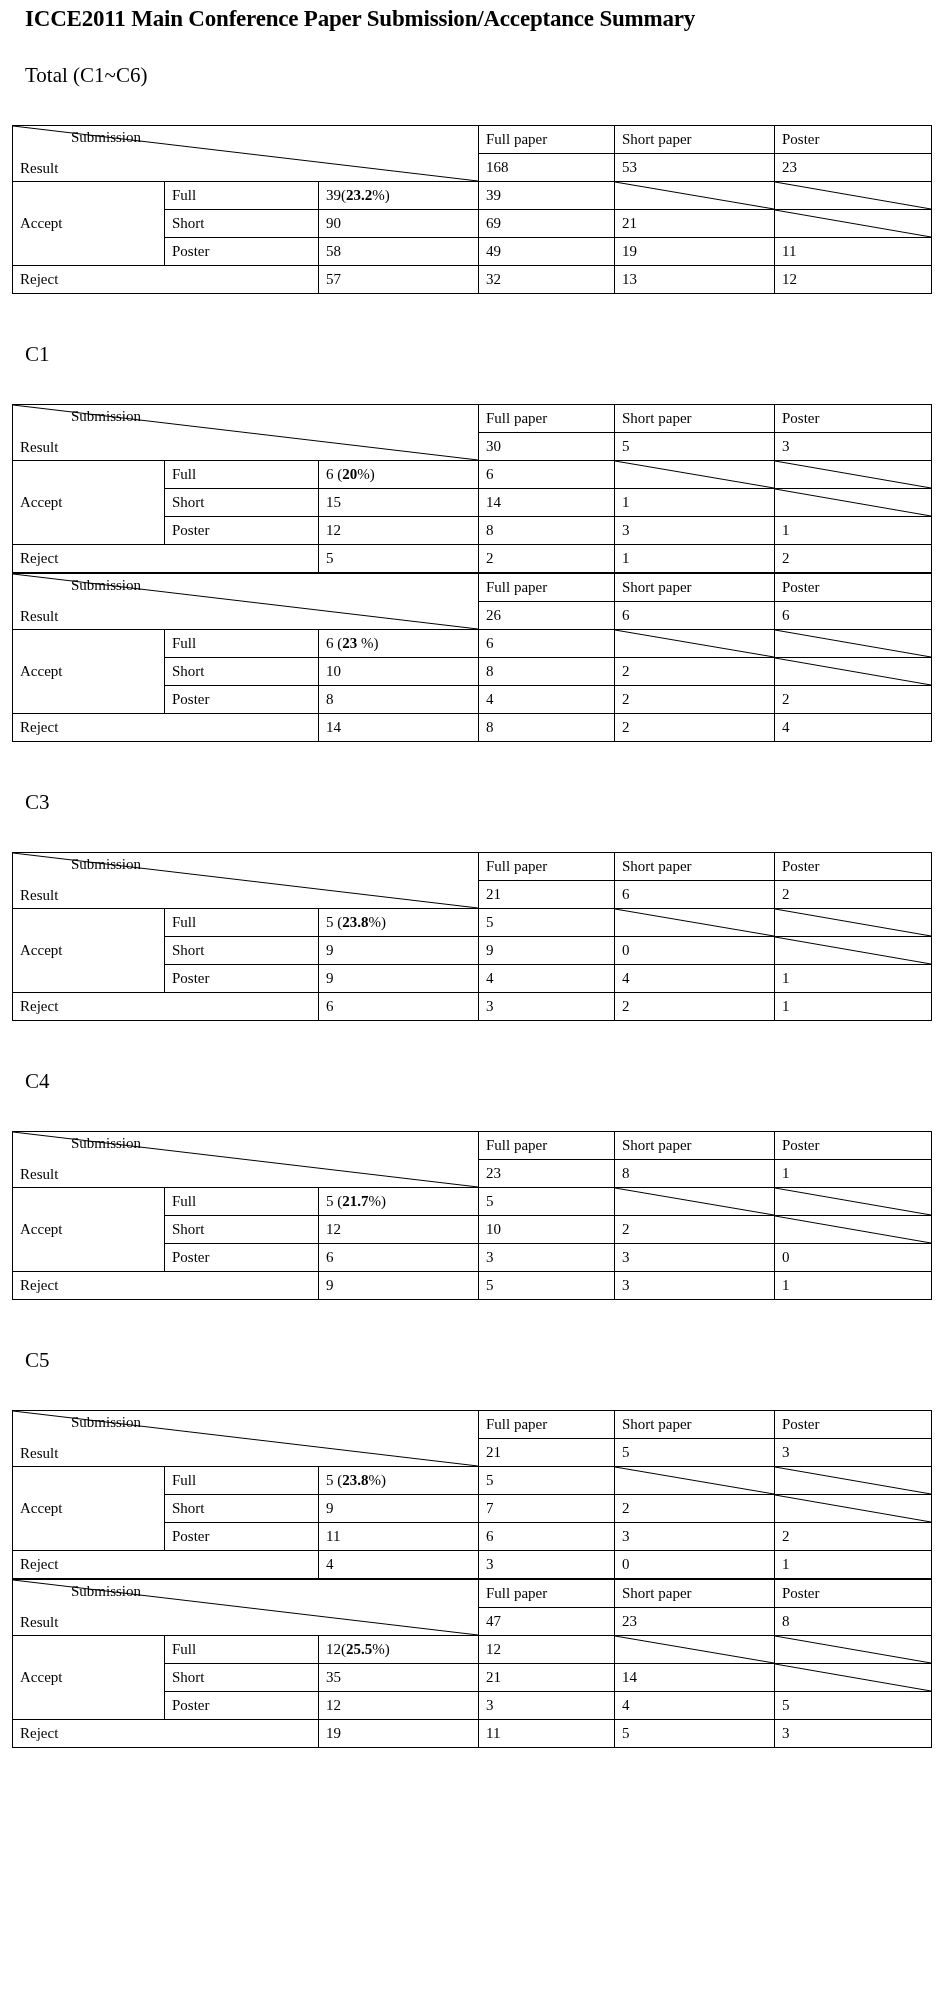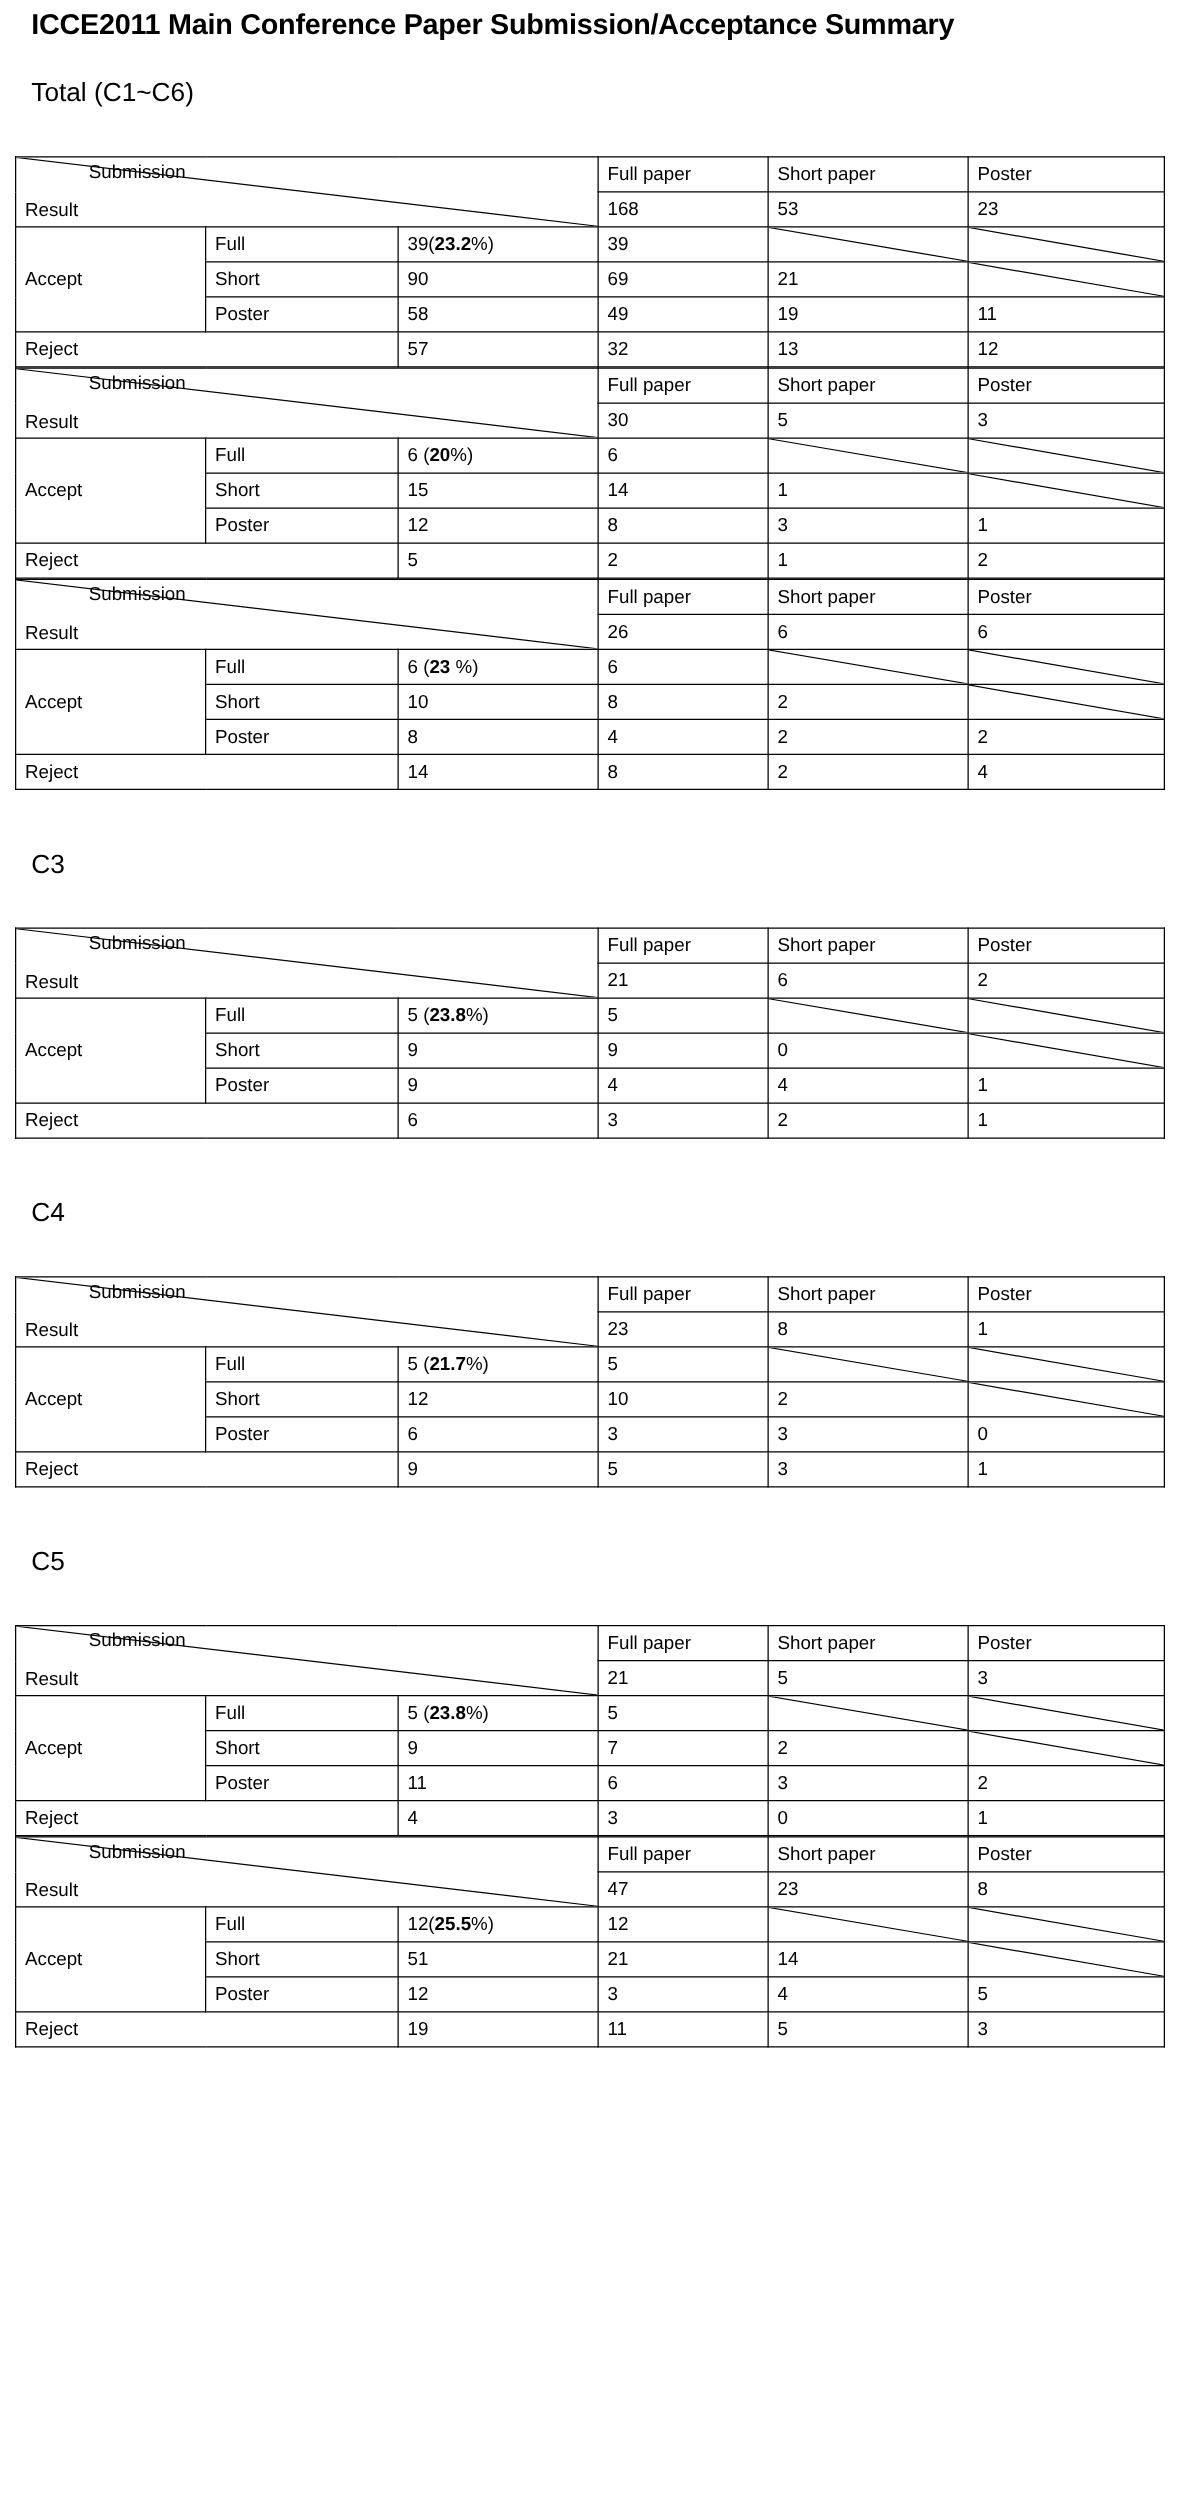--- a/index.html
+++ b/index.html
@@ -5,20 +5,21 @@
   * { box-sizing: border-box; }
   html, body {
     margin: 0; padding: 0;
     background: #ffffff;
     color: #000000;
     font-family: "Liberation Sans", sans-serif;
   }
   .page {
     width: 804px;
     padding: 5px 10px 20px 12px;
+    font-family: Liberation Serif, serif;
   }
   .doc-title {
     font-size: 23px;
     font-weight: bold;
     line-height: 28px;
     margin: 0 0 30px 13px;
     letter-spacing: -0.2px;
   }
   .section-heading {
     font-size: 21px;
@@ -143,20 +144,21 @@
           <td>57</td>
           <td>32</td>
           <td>13</td>
           <td>12</td>
         </tr>
       </tbody>
     </table>
   </div>
 
   <div class="section">
+    <h2 class="section-heading">C1</h2>
     <table class="summary-table">
       <colgroup>
         <col style="width:152px">
             <col style="width:154px">
             <col style="width:160px">
         <col style="width:136px">
             <col style="width:160px">
             <col style="width:157px">
       </colgroup>
       <tbody>
@@ -556,21 +558,21 @@
                 </svg>
               </td>
           <td class="diag-cell">
                 <svg class="diag-svg" viewBox="0 0 100 100" preserveAspectRatio="none">
                   <line x1="0" y1="0" x2="100" y2="100"></line>
                 </svg>
               </td>
         </tr>
         <tr>
           <td>Short</td>
-          <td>51</td>
+          <td>35</td>
           <td>21</td>
           <td>14</td>
           <td class="diag-cell">
                 <svg class="diag-svg" viewBox="0 0 100 100" preserveAspectRatio="none">
                   <line x1="0" y1="0" x2="100" y2="100"></line>
                 </svg>
               </td>
         </tr>
         <tr>
           <td>Poster</td>

